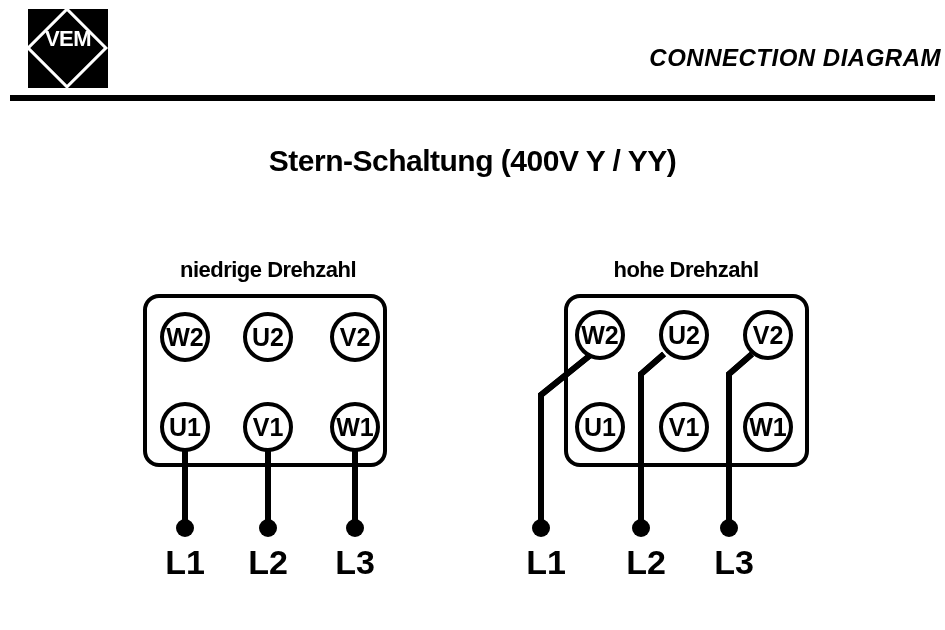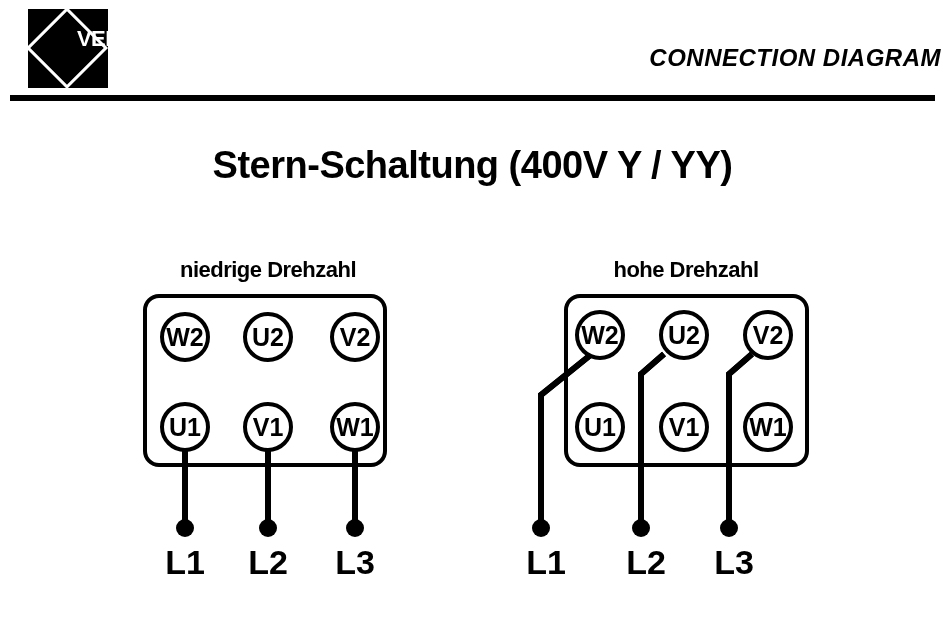--- a/index.html
+++ b/index.html
@@ -55,21 +55,20 @@
     width: 80px;
     height: 60px;
     display: flex;
     align-items: center;
     justify-content: center;
     color: #ffffff;
     font-family: "Liberation Sans", sans-serif;
     font-weight: bold;
     font-size: 22px;
     letter-spacing: -0.5px;
-    margin-left: 32px;
   }
   .brand {
     position: absolute;
     left: 124px;
     top: 26px;
     font-family: "Liberation Sans", sans-serif;
     font-weight: bold;
     font-size: 40px;
     letter-spacing: -0.5px;
     white-space: nowrap;
@@ -96,21 +95,21 @@
 
   
   .main-title {
     position: absolute;
     left: 0;
     top: 144px;
     width: 945px;
     text-align: center;
     font-family: "Liberation Sans", sans-serif;
     font-weight: bold;
-    font-size: 38px;
+    font-size: 30px;
     letter-spacing: -0.5px;
     white-space: nowrap;
   }
 
   
   .diagram {
     position: absolute;
     left: 0;
     top: 0;
     width: 945px;

